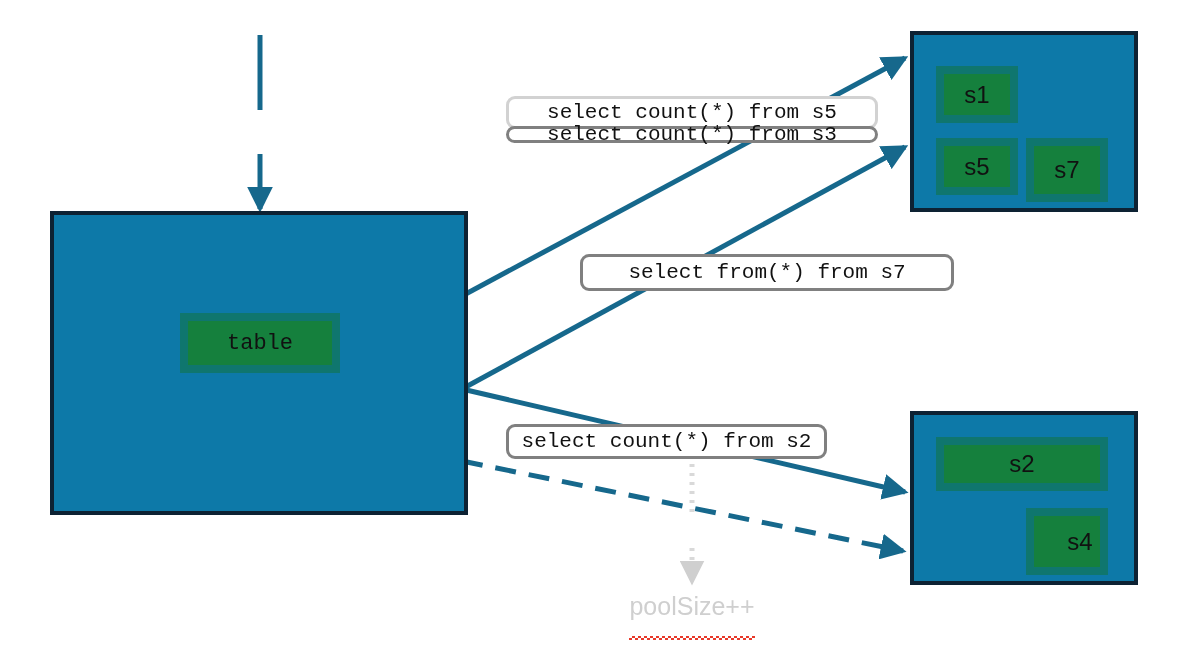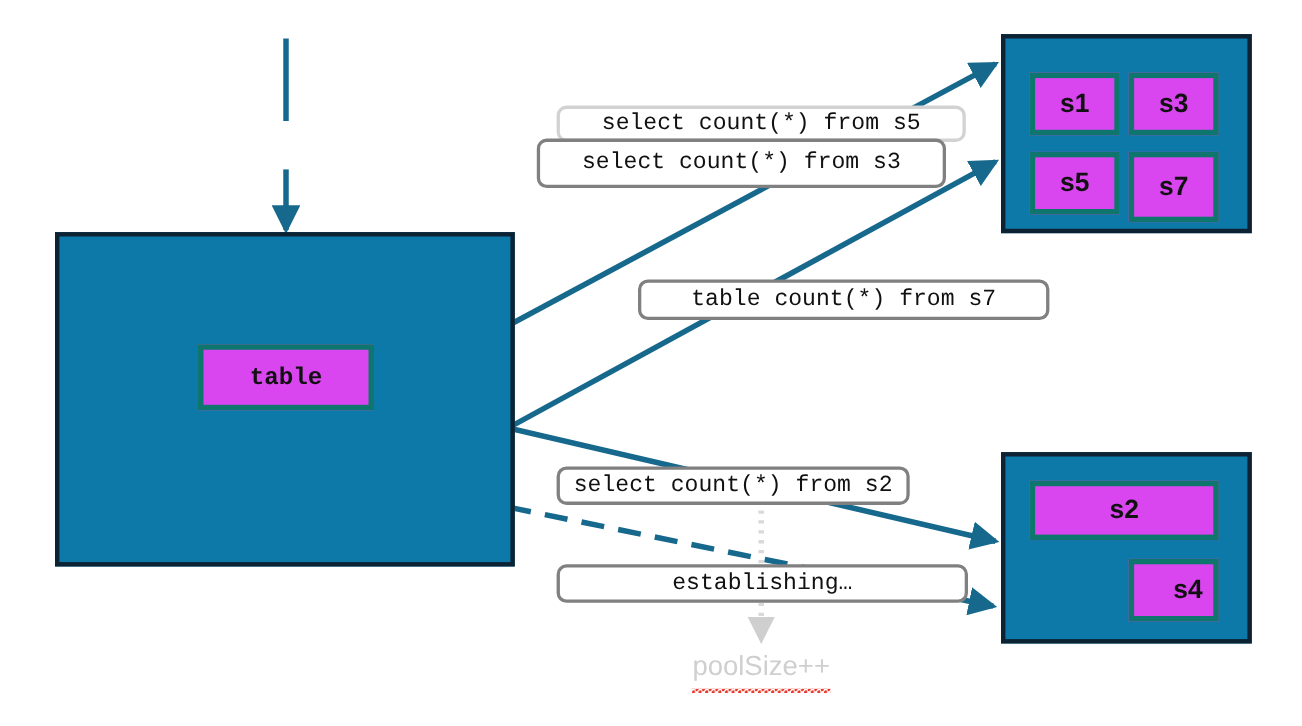--- a/index.html
+++ b/index.html
@@ -33,49 +33,48 @@
     border: 4px solid #0d2233;
     box-sizing: border-box;
   }
   #table-container { left: 50px;  top: 211px; width: 418px; height: 304px; }
   #pool-top       { left: 910px; top: 31px;  width: 228px; height: 181px; }
   #pool-bottom    { left: 910px; top: 411px; width: 228px; height: 174px; }
 
   
   .node {
     position: absolute;
-    background: #d946ef;
-    border: 5px solid #0f766e;
+    background: #15803d;
+    border: 8px solid #0f766e;
     box-sizing: border-box;
     display: flex;
     align-items: center;
     justify-content: center;
     color: #111111;
     z-index: 3;
-    font-weight: bold;
   }
   .node.mono {
     font-family: "Liberation Mono", "DejaVu Sans Mono", monospace;
     font-size: 22px;
   }
   .node.sans {
     font-family: "Liberation Sans", sans-serif;
     font-size: 24px;
   }
 
   #node-table { left: 180px; top: 313px; width: 160px; height: 60px; }
 
   #node-s1 { left: 936px; top: 66px;  width: 82px; height: 57px; }
   #node-s3 { left: 1026px; top: 66px; width: 82px; height: 57px; }
   #node-s5 { left: 936px; top: 138px; width: 82px; height: 57px; }
   #node-s7 { left: 1026px; top: 138px; width: 82px; height: 64px; }
 
   #node-s2 { left: 936px; top: 437px; width: 172px; height: 54px; }
   #node-s6 { left: 936px; top: 508px; width: 82px;  height: 57px; }
-  #node-s4 { left: 1026px; top: 508px; width: 82px; height: 57px; padding-left: 26px; }
+  #node-s4 { left: 1026px; top: 508px; width: 82px; height: 67px; padding-left: 26px; }
 
   
   .pill {
     position: absolute;
     background: #ffffff;
     border: 3px solid #808080;
     border-radius: 9px;
     box-sizing: border-box;
     display: flex;
     align-items: center;
@@ -83,42 +82,42 @@
     font-family: "Liberation Mono", "DejaVu Sans Mono", monospace;
     font-size: 21px;
     color: #111111;
     white-space: nowrap;
     z-index: 5;
   }
   .pill.faded { border-color: #d2d2d2; z-index: 4; }
 
   #pill-main   { left: 50px;  top: 110px; width: 418px; height: 44px; }
   #pill-s5     { left: 506px; top: 96px;  width: 372px; height: 33px; }
-  #pill-s3     { left: 488px; top: 126px; width: 372px; height: 45px; }
+  #pill-s3     { left: 506px; top: 126px; width: 372px; height: 17px; }
   #pill-s7     { left: 580px; top: 254px; width: 374px; height: 37px; }
   #pill-s2     { left: 506px; top: 424px; width: 321px; height: 35px; text-align: center; }
   #pill-estab  { left: 506px; top: 513px; width: 374px; height: 35px; }
 
   
   #poolsize-label {
     position: absolute;
     left: 592px;
     top: 592px;
     width: 200px;
     text-align: center;
     font-family: "Liberation Sans", sans-serif;
     font-size: 25px;
     color: #cfcfcf;
     white-space: nowrap;
     z-index: 2;
   }
   #poolsize-label .squiggle {
     position: relative;
     display: inline-block;
-    padding-bottom: 6px;
+    padding-bottom: 16px;
   }
   #poolsize-label .squiggle::after {
     content: "";
     position: absolute;
     left: 0;
     right: 0;
     bottom: -3px;
     height: 4px;
     background-image:
       radial-gradient(circle at 1.5px 3.2px, #e8392a 1.4px, transparent 1.6px),
@@ -163,35 +162,33 @@
 
   <div class="teal-box" id="table-container"></div>
 
   <div class="teal-box" id="pool-top"></div>
 
   <div class="teal-box" id="pool-bottom"></div>
 
   <div class="node mono" id="node-table">table</div>
 
   <div class="node sans" id="node-s1">s1</div>
-  <div class="node sans" id="node-s3">s3</div>
   <div class="node sans" id="node-s5">s5</div>
   <div class="node sans" id="node-s7">s7</div>
 
   <div class="node sans" id="node-s2">s2</div>
   <div class="node sans" id="node-s4">s4</div>
 
 
   <div class="pill faded" id="pill-s5">select count(*) from s5</div>
 
   <div class="pill" id="pill-s3">select count(*) from s3</div>
 
-  <div class="pill" id="pill-s7">table count(*) from s7</div>
+  <div class="pill" id="pill-s7">select from(*) from s7</div>
 
   <div class="pill" id="pill-s2">select count(*) from s2</div>
 
-  <div class="pill" id="pill-estab">establishing…</div>
 
   <div id="poolsize-label">
     <span class="squiggle">poolSize++</span>
   </div>
 
 </div>
 
 </body></html>

